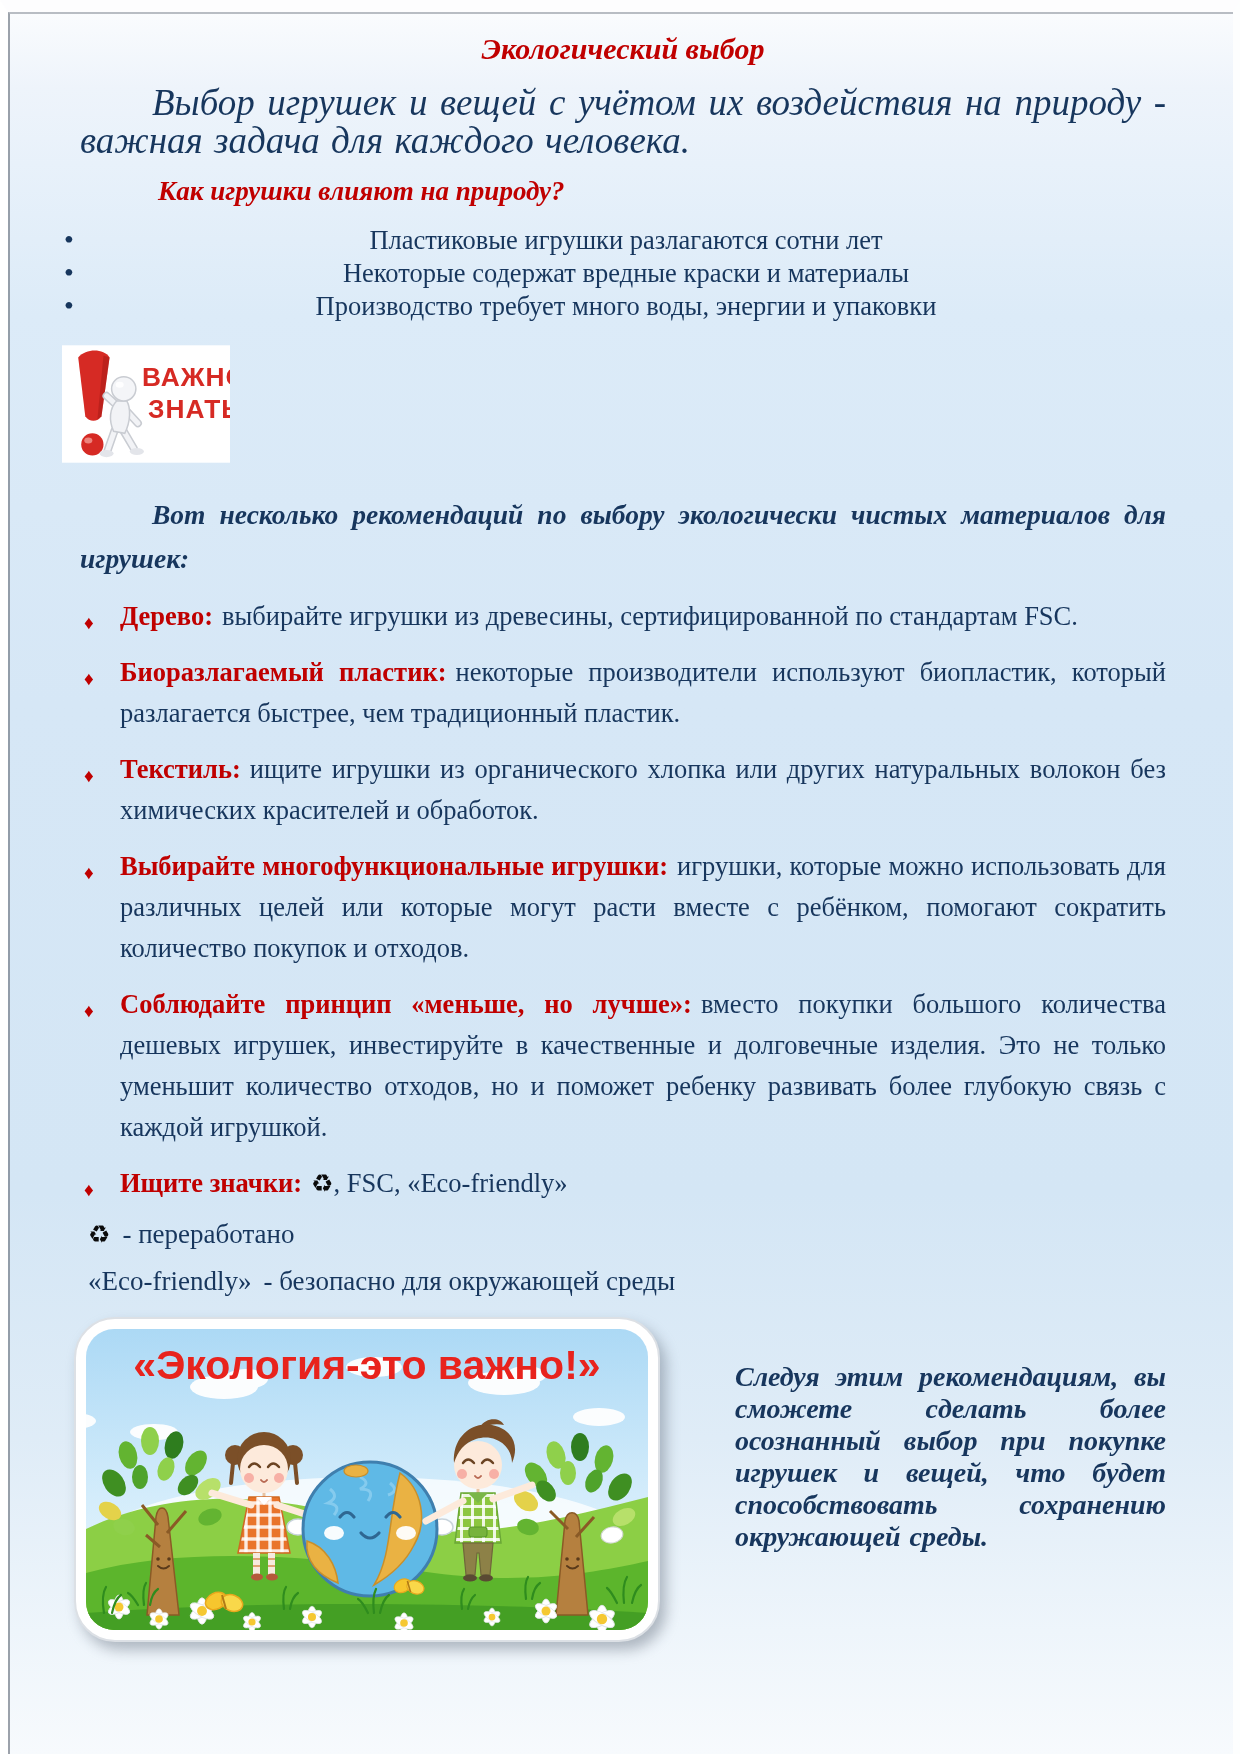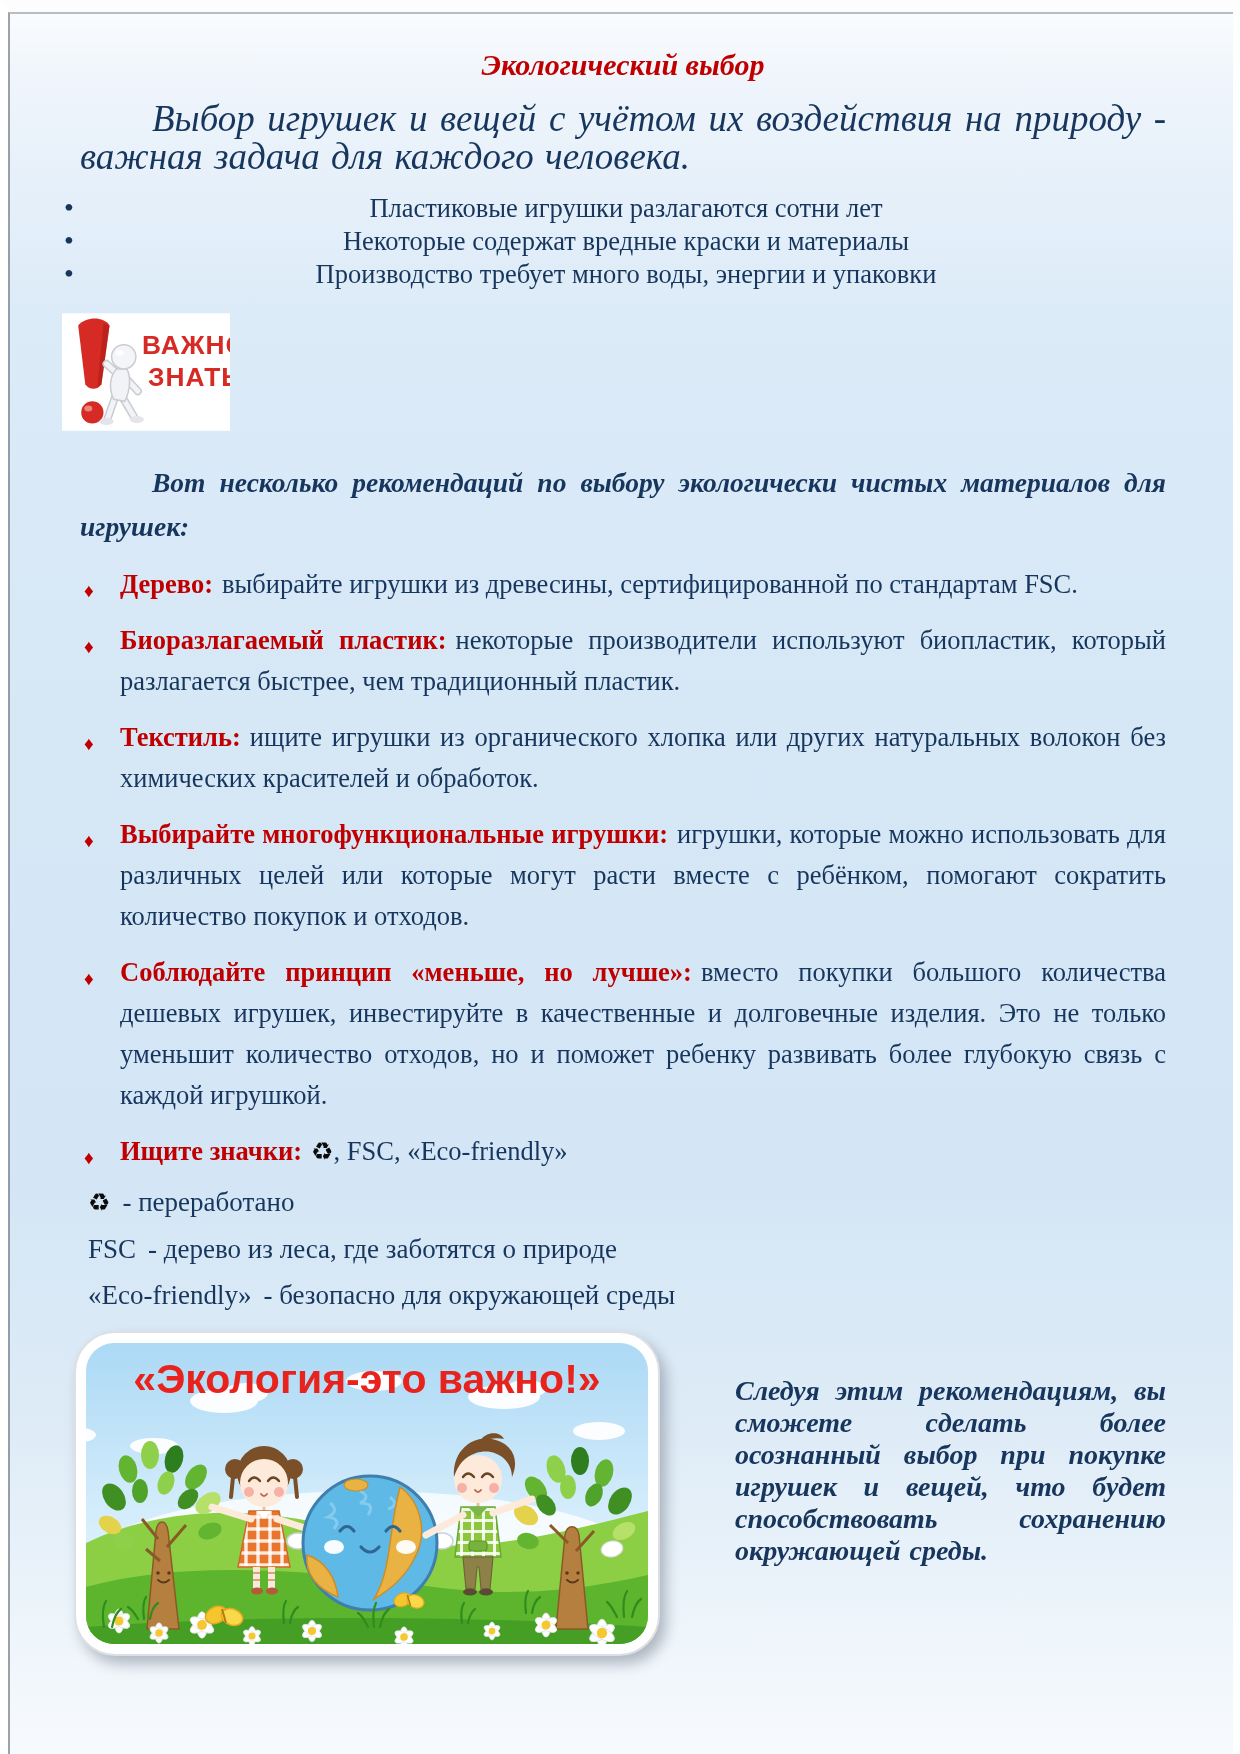--- a/index.html
+++ b/index.html
@@ -5,21 +5,21 @@
   html,body{margin:0;padding:0;background:#fff;}
   .page{
     position:relative;width:1240px;height:1754px;overflow:hidden;
     background:linear-gradient(180deg,#fcfdfe 0%,#eef4fb 5%,#dcebf8 18%,#d6e7f6 40%,#d4e6f5 68%,#dfecf7 82%,#eef5fb 93%,#f7fafd 100%);
     font-family:"Liberation Serif","DejaVu Serif",serif;color:#17365D;
   }
   .page-frame{position:absolute;left:8px;top:12px;right:7px;bottom:0;
     border-left:2px solid rgba(118,126,137,.7);border-top:2px solid rgba(118,126,137,.5);pointer-events:none;}
   .page-margin{position:absolute;left:0;top:0;right:0;bottom:0;
     border-left:8px solid #fff;border-top:12px solid #fdfdfe;border-right:7px solid #fdfefe;pointer-events:none;}
-  .content{position:absolute;left:80px;top:16px;width:1086px;}
+  .content{position:absolute;left:80px;top:0;width:1086px;}
   .doc-title{margin:30px 0 0;text-align:center;font-size:30px;font-weight:bold;font-style:italic;color:#C00000;line-height:1.25;}
   .lead-par{margin:16px 0 0;font-size:37px;font-weight:normal;font-style:italic;line-height:38px;
     text-align:justify;text-indent:72px;word-spacing:2px;}
   .q-heading{margin:14px 0 0 78px;font-size:27px;font-weight:bold;font-style:italic;color:#C00000;line-height:34px;}
   .q-heading.second{margin-left:4px;margin-top:18px;}
   ul.impact{list-style:none;margin:16px 0 0 -18px;padding:0;}
   ul.impact li{position:relative;padding-left:24px;font-size:26.5px;line-height:33px;text-align:center;}
   ul.impact li::before{content:"\2022";position:absolute;left:2px;top:-1px;font-size:28px;color:#17365D;}
   .badge-row{margin:22px 0 0 -18px;display:flex;align-items:flex-start;}
   .badge-art{flex:0 0 168px;width:168px;height:118px;}
@@ -44,20 +44,21 @@
 </head>
 <body>
 
 <div class="page">
   <div class="content">
 
     <h1 class="doc-title">Экологический выбор</h1>
 
     <p class="lead-par">Выбор игрушек и вещей с учётом их воздействия на природу - важная задача для каждого человека.</p>
 
+    <p class="q-heading">Как игрушки влияют на природу?</p>
 
     <ul class="impact">
       <li>Пластиковые игрушки разлагаются сотни лет</li>
       <li>Некоторые содержат вредные краски и материалы</li>
       <li>Производство требует много воды, энергии и упаковки</li>
     </ul>
 
     <div class="badge-row">
       <svg class="badge-art" viewBox="0 0 166 116" xmlns="http://www.w3.org/2000/svg">
         <rect x="0" y="0" width="166" height="116" fill="#ffffff"></rect>
@@ -95,23 +96,20 @@
       <li><span class="lead">Текстиль:</span><span>ищите игрушки из органического хлопка или других натуральных волокон без химических красителей и обработок.</span></li>
       <li><span class="lead">Выбирайте многофункциональные игрушки:</span><span>игрушки, которые можно использовать для различных целей или которые могут расти вместе с ребёнком, помогают сократить количество покупок и отходов.</span></li>
       <li><span class="lead">Соблюдайте принцип «меньше, но лучше»:</span><span>вместо покупки большого количества дешевых игрушек, инвестируйте в качественные и долговечные изделия. Это не только уменьшит количество отходов, но и поможет ребенку развивать более глубокую связь с каждой игрушкой.</span></li>
       <li><span class="lead">Ищите значки:</span><span class="recycle">♻</span><span>, FSC, «Eco-friendly»</span></li>
     </ul>
 
 
     <div class="legend">
       <div class="legend-row">
         <span class="recycle sym">♻</span><span>- переработано</span>
-      </div>
-      <div class="legend-row">
-        <span class="sym">FSC</span><span>- дерево из леса, где заботятся о природе</span>
       </div>
       <div class="legend-row">
         <span class="sym">«Eco-friendly»</span><span>- безопасно для окружающей среды</span>
       </div>
     </div>
 
     <div class="bottom">
       <svg class="poster" width="586" height="325" viewBox="0 0 586 325" xmlns="http://www.w3.org/2000/svg">
         <defs>
           <linearGradient id="sky" x1="0" y1="0" x2="0" y2="1">

